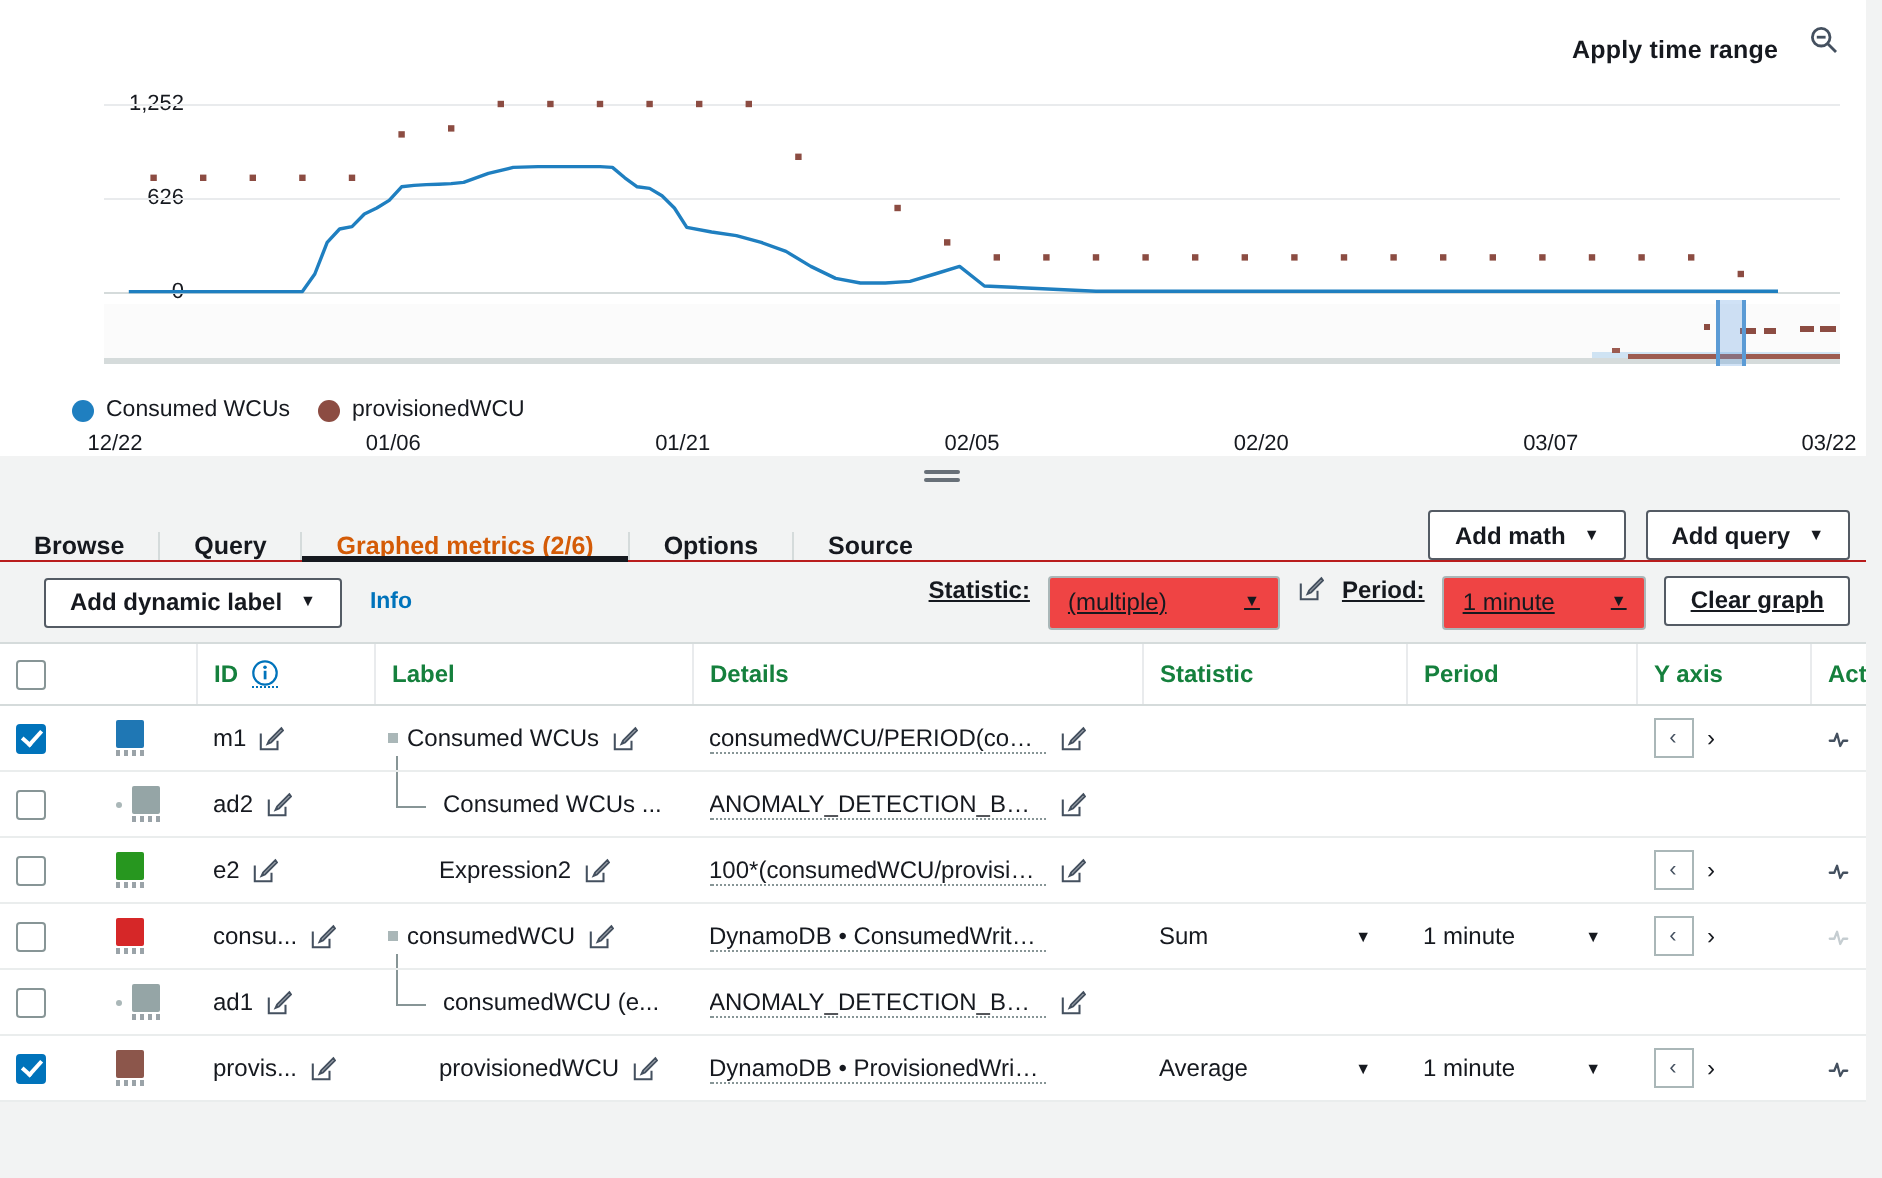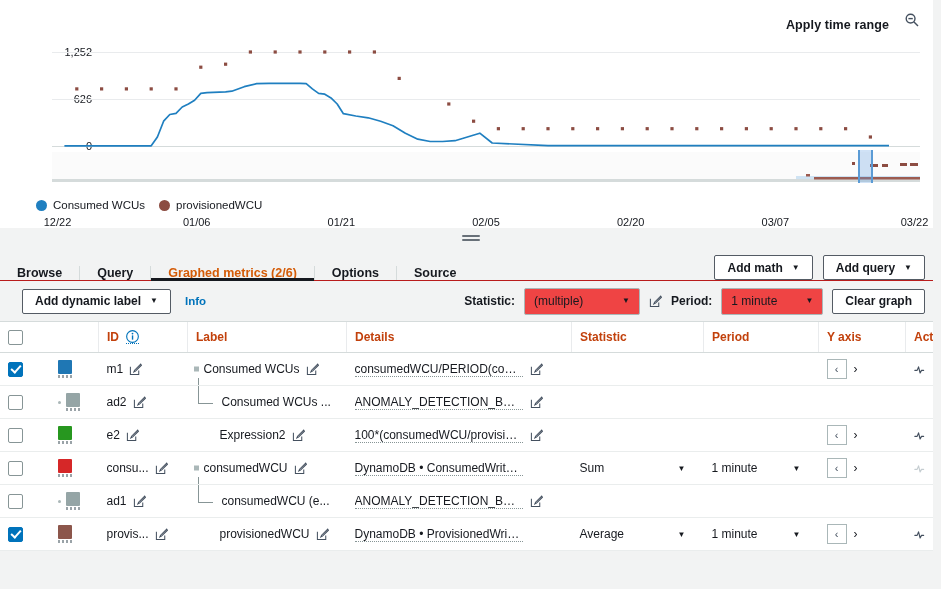--- a/index.html
+++ b/index.html
@@ -100,37 +100,37 @@
   }
   .caret{font-size:8px;line-height:1;}
 
   
   .toolbar{
     position:absolute;left:0;top:281px;width:933px;height:40px;
     background:#f2f3f3;display:flex;align-items:center;
   }
   .toolbar-left{display:flex;align-items:center;gap:14px;padding-left:22px;}
   .info-link{color:#0073bb;font-size:11.5px;font-weight:bold;cursor:pointer;}
-  .toolbar-right{margin-left:auto;display:flex;align-items:center;gap:9px;padding-right:8px;}
+  .toolbar-right{margin-left:auto;display:flex;gap:9px;padding-right:8px;text-decoration:underline;}
   .tb-label{font-size:12px;font-weight:bold;color:#16191f;}
   .select{
     background:#ef4444;border:1px solid #aab7b8;border-radius:2px;height:25px;
     display:inline-flex;align-items:center;justify-content:space-between;
     font-size:12px;color:#16191f;padding:0 9px;cursor:pointer;gap:16px;
   }
   .edit-ico{color:#44505f;cursor:pointer;display:inline-flex;}
 
   
   .table{
     position:absolute;left:0;top:321px;width:933px;background:#fff;
     border-top:1px solid #d5dbdb;
   }
   table{border-collapse:collapse;width:933px;table-layout:fixed;}
   thead th{
-    font-size:12px;font-weight:bold;color:#c2410c;text-align:left;
+    font-size:12px;font-weight:bold;color:#15803d;text-align:left;
     height:30px;padding:0 8px;border-bottom:1px solid #d5dbdb;vertical-align:middle;
     border-left:1px solid #e9ebed;
   }
   thead th.nb{border-left:none;}
   tbody td{
     height:32px;padding:0 8px;border-bottom:1px solid #eaeded;
     font-size:12px;color:#16191f;vertical-align:middle;white-space:nowrap;overflow:hidden;
   }
   .c-check{width:34px;}
   .c-color{width:32px;}

